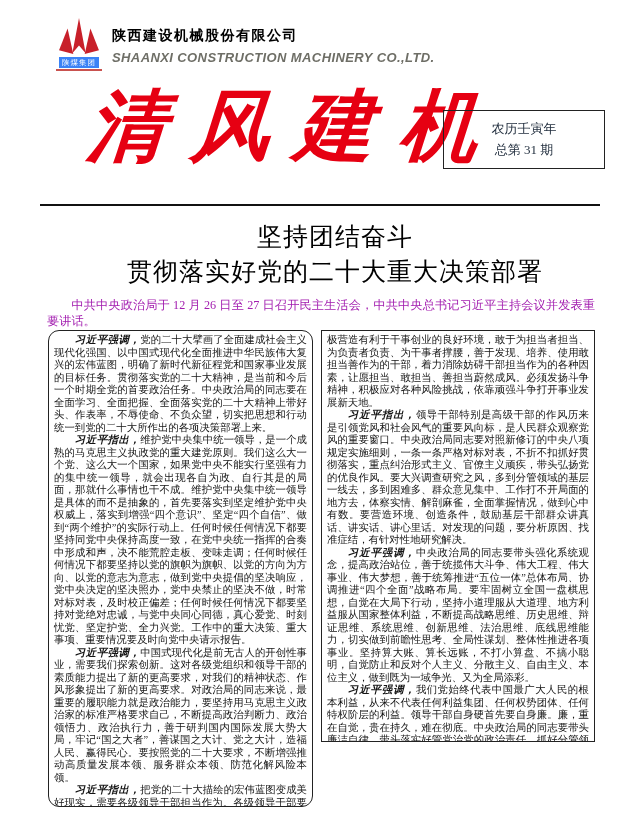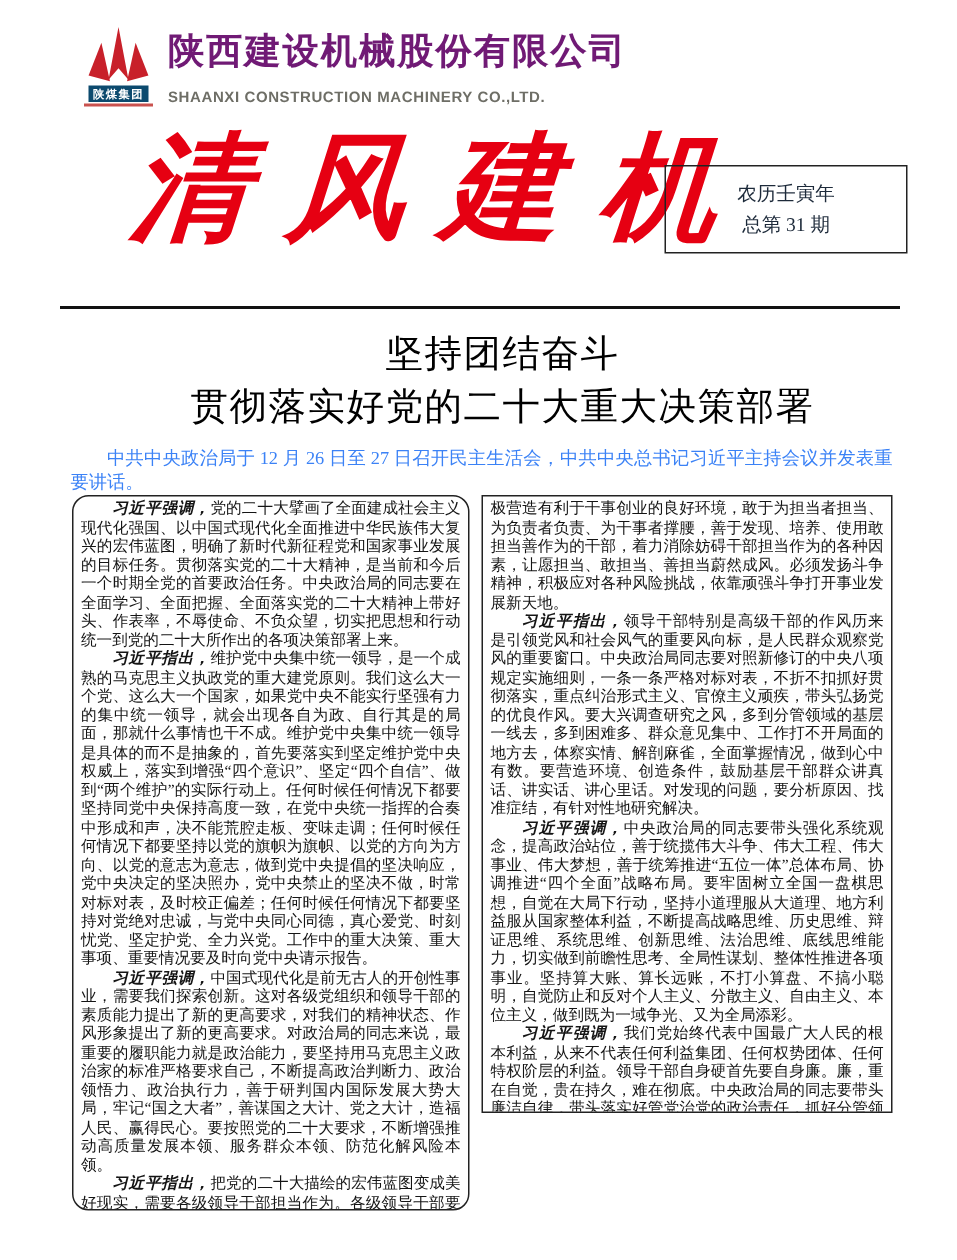--- a/index.html
+++ b/index.html
@@ -16,35 +16,36 @@
 
   
   .logo-row {
     position: absolute; left: 55px; top: 18px;
     display: flex; align-items: flex-start; gap: 9px;
   }
   .logo-mark { width: 48px; display: flex; flex-direction: column; align-items: center; }
   .logo-mark svg { display: block; }
   .logo-group-label {
     margin-top: 1px;
-    background: #0c4a6e; color: #fff;
-    font-size: 7.5px; font-weight: bold; letter-spacing: 1px;
+    background: #3b82f6; color: #fff;
+    font-size: 7.5px; font-weight: normal; letter-spacing: 1px;
     padding: 1px 3px; line-height: 9px; white-space: nowrap;
   }
   .logo-group-sub { margin-top: 1px; width: 46px; height: 2px; background: #c9524f; }
   .company-names { padding-top: 6px; }
   .company-cn {
-    font-size: 24px; font-weight: bold; color: #701a75;
+    font-size: 14px; font-weight: bold; color: #000000;
     letter-spacing: 1.5px; line-height: 22px;
     font-family: "Liberation Sans", sans-serif;
   }
   .company-en {
-    margin-top: 14px;
-    font-size: 10px; font-weight: bold; color: #6e6e66;
+    margin-top: 4px;
+    font-size: 13px; font-weight: bold; color: #6e6e66;
     letter-spacing: 0.4px;
+    font-style: italic;
   }
 
   
   .paper-title {
     position: absolute; left: 88px; top: 76px;
     font-family: "DejaVu Serif", "Liberation Serif", serif;
     font-style: italic; font-weight: bold;
     font-size: 78px; line-height: 100px;
     letter-spacing: 26px;
     color: #e60012;
@@ -71,21 +72,21 @@
     position: absolute; left: 16px; top: 219px; width: 100%;
     text-align: center;
     font-weight: normal; font-size: 25px; line-height: 35px;
     color: #000; letter-spacing: 1px;
     font-family: "Liberation Sans", sans-serif;
   }
   .intro {
     position: absolute; left: 47px; top: 297px; width: 548px;
     font-family: "Liberation Serif", "DejaVu Serif", serif;
     font-size: 12.2px; line-height: 16px;
-    text-indent: 2em; text-align: justify; color: #3b82f6;
+    text-indent: 2em; text-align: justify; color: #a21caf;
   }
 
   
   .columns {
     position: absolute; left: 48px; top: 330px;
     display: flex; gap: 8px; align-items: flex-start;
   }
   .col {
     border: 1px solid #222;
     padding: 3px 5px;

